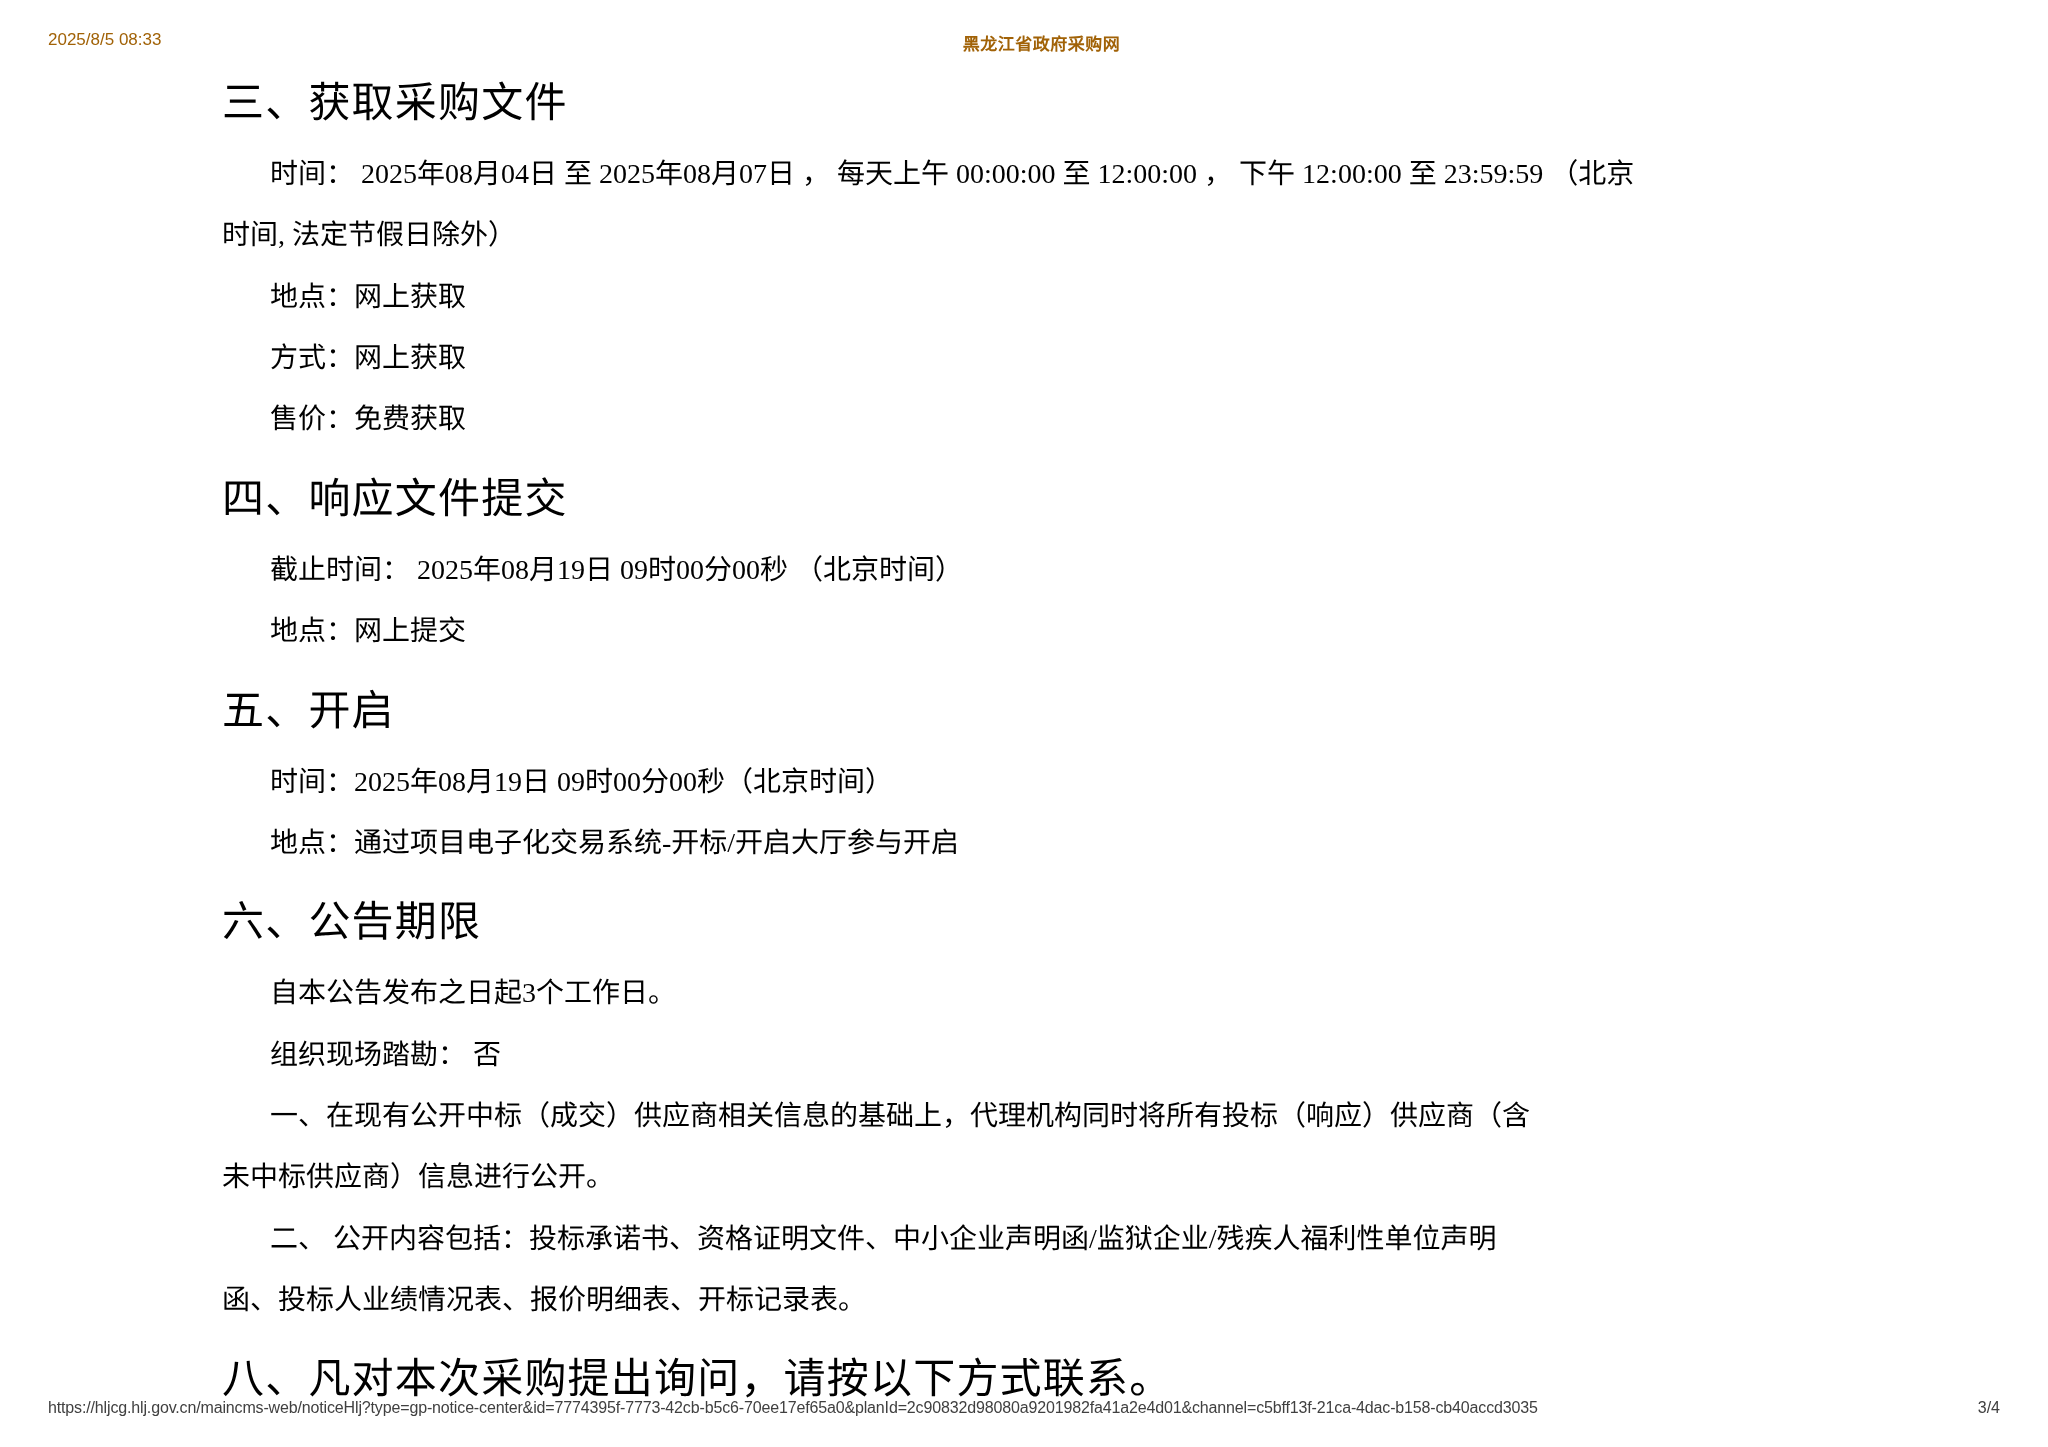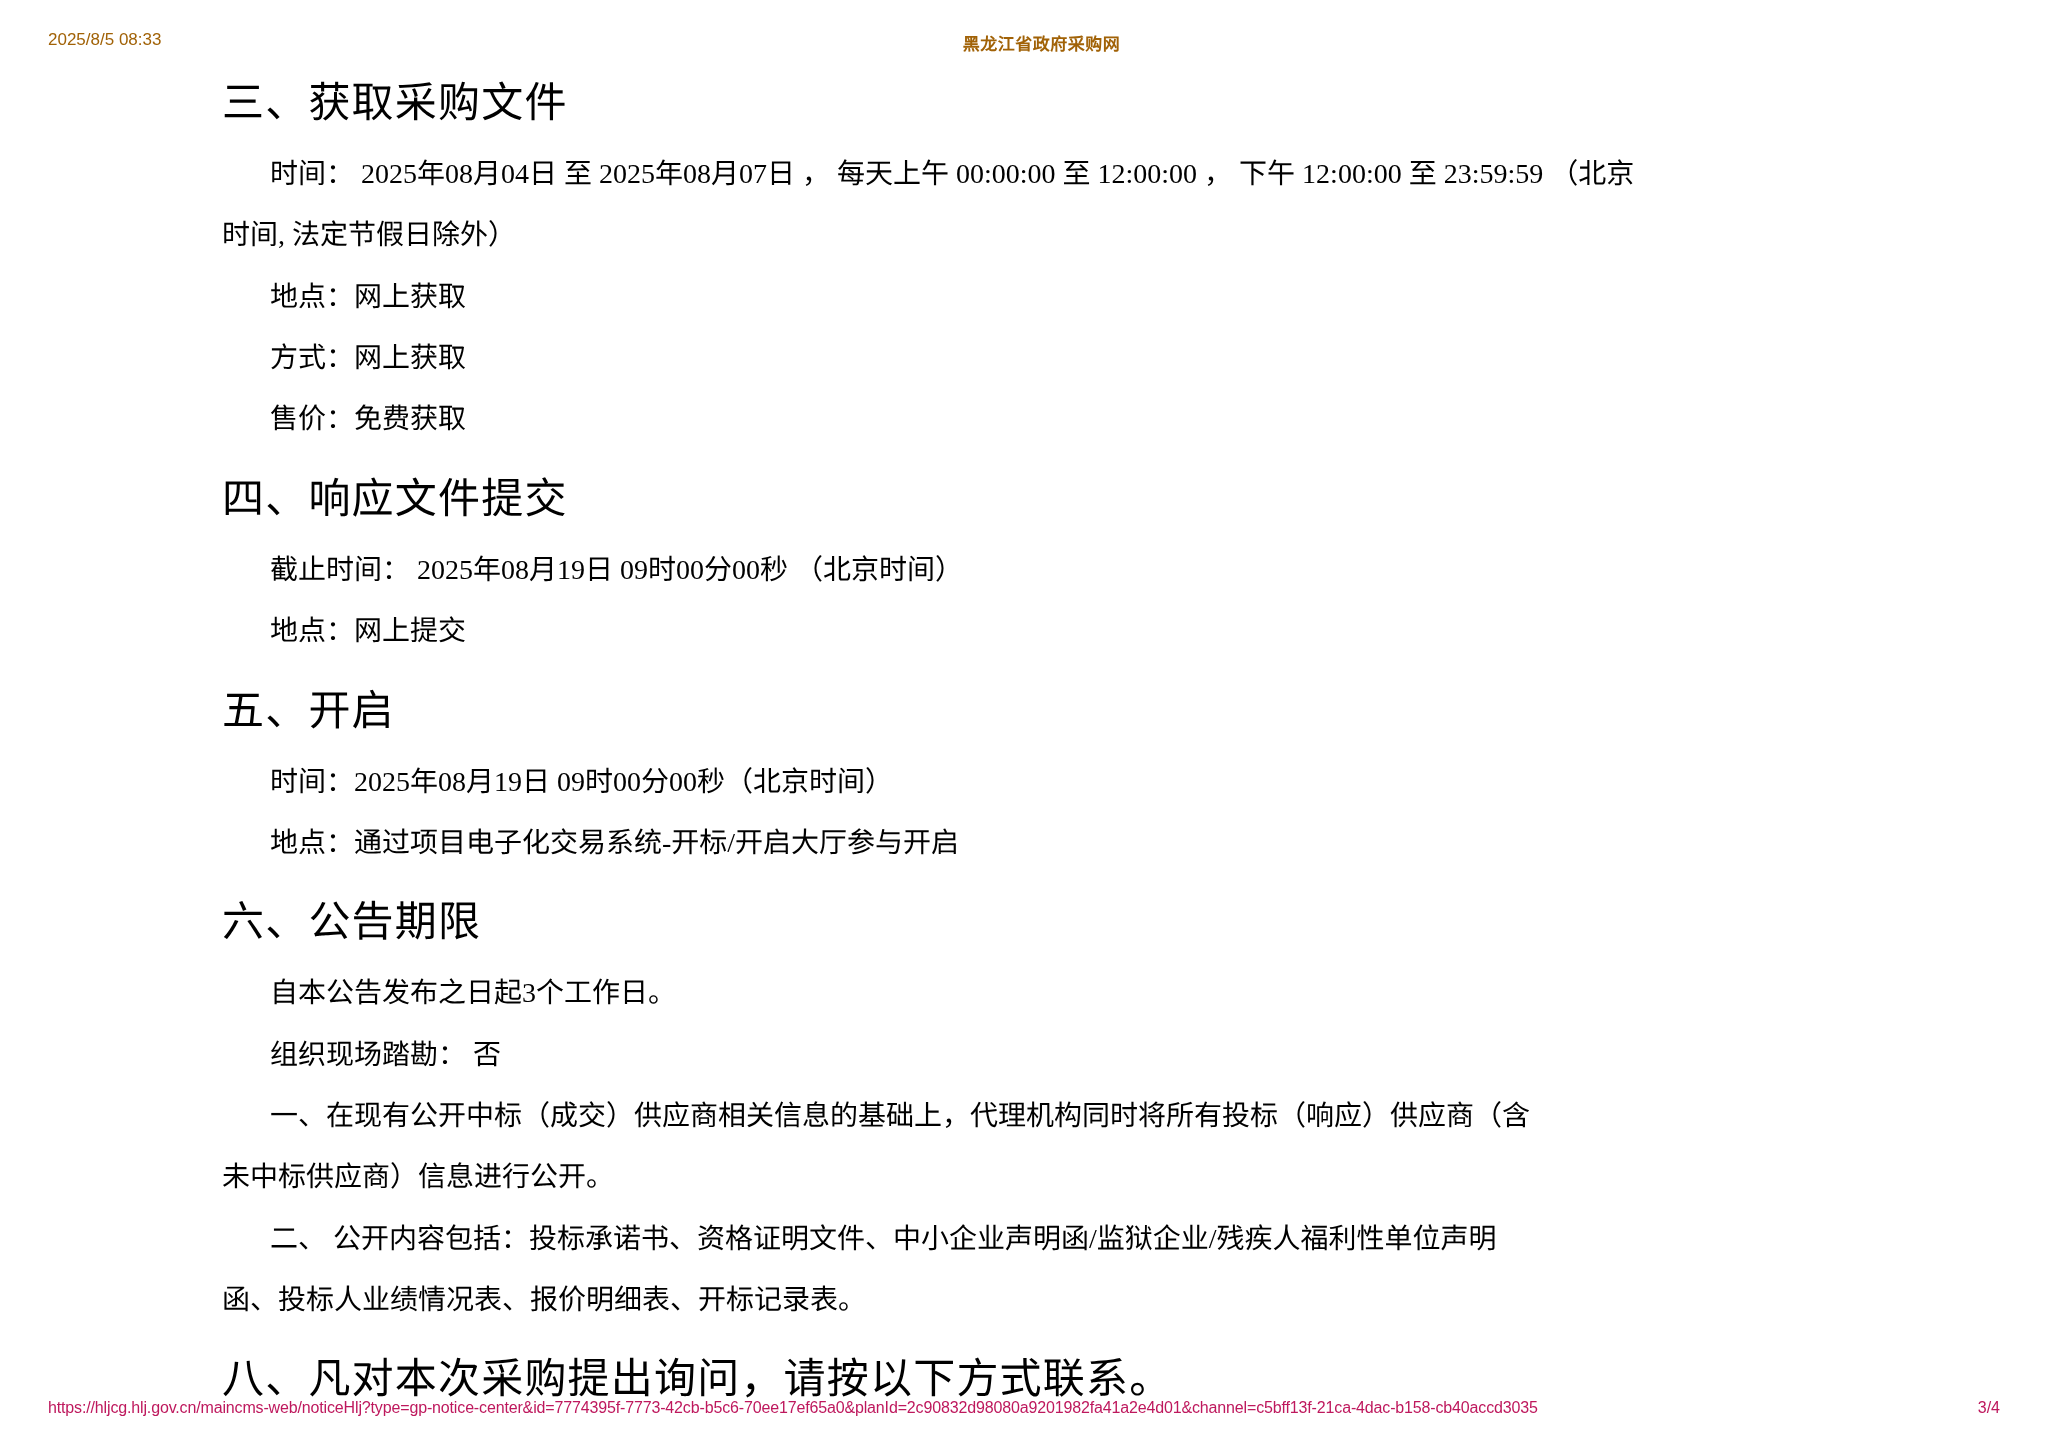--- a/index.html
+++ b/index.html
@@ -47,21 +47,21 @@
 
   
   .print-footer {
     position: absolute;
     bottom: 24px;
     left: 0;
     width: 100%;
     height: 24px;
     font-family: "Liberation Sans", "DejaVu Sans", sans-serif;
     font-size: 16px;
-    color: #be185d;
+    color: #404040;
   }
   .print-footer .pf-url {
     position: absolute;
     left: 48px;
     top: 0;
     white-space: nowrap;
     letter-spacing: -0.15px;
   }
   .print-footer .pf-page {
     position: absolute;

